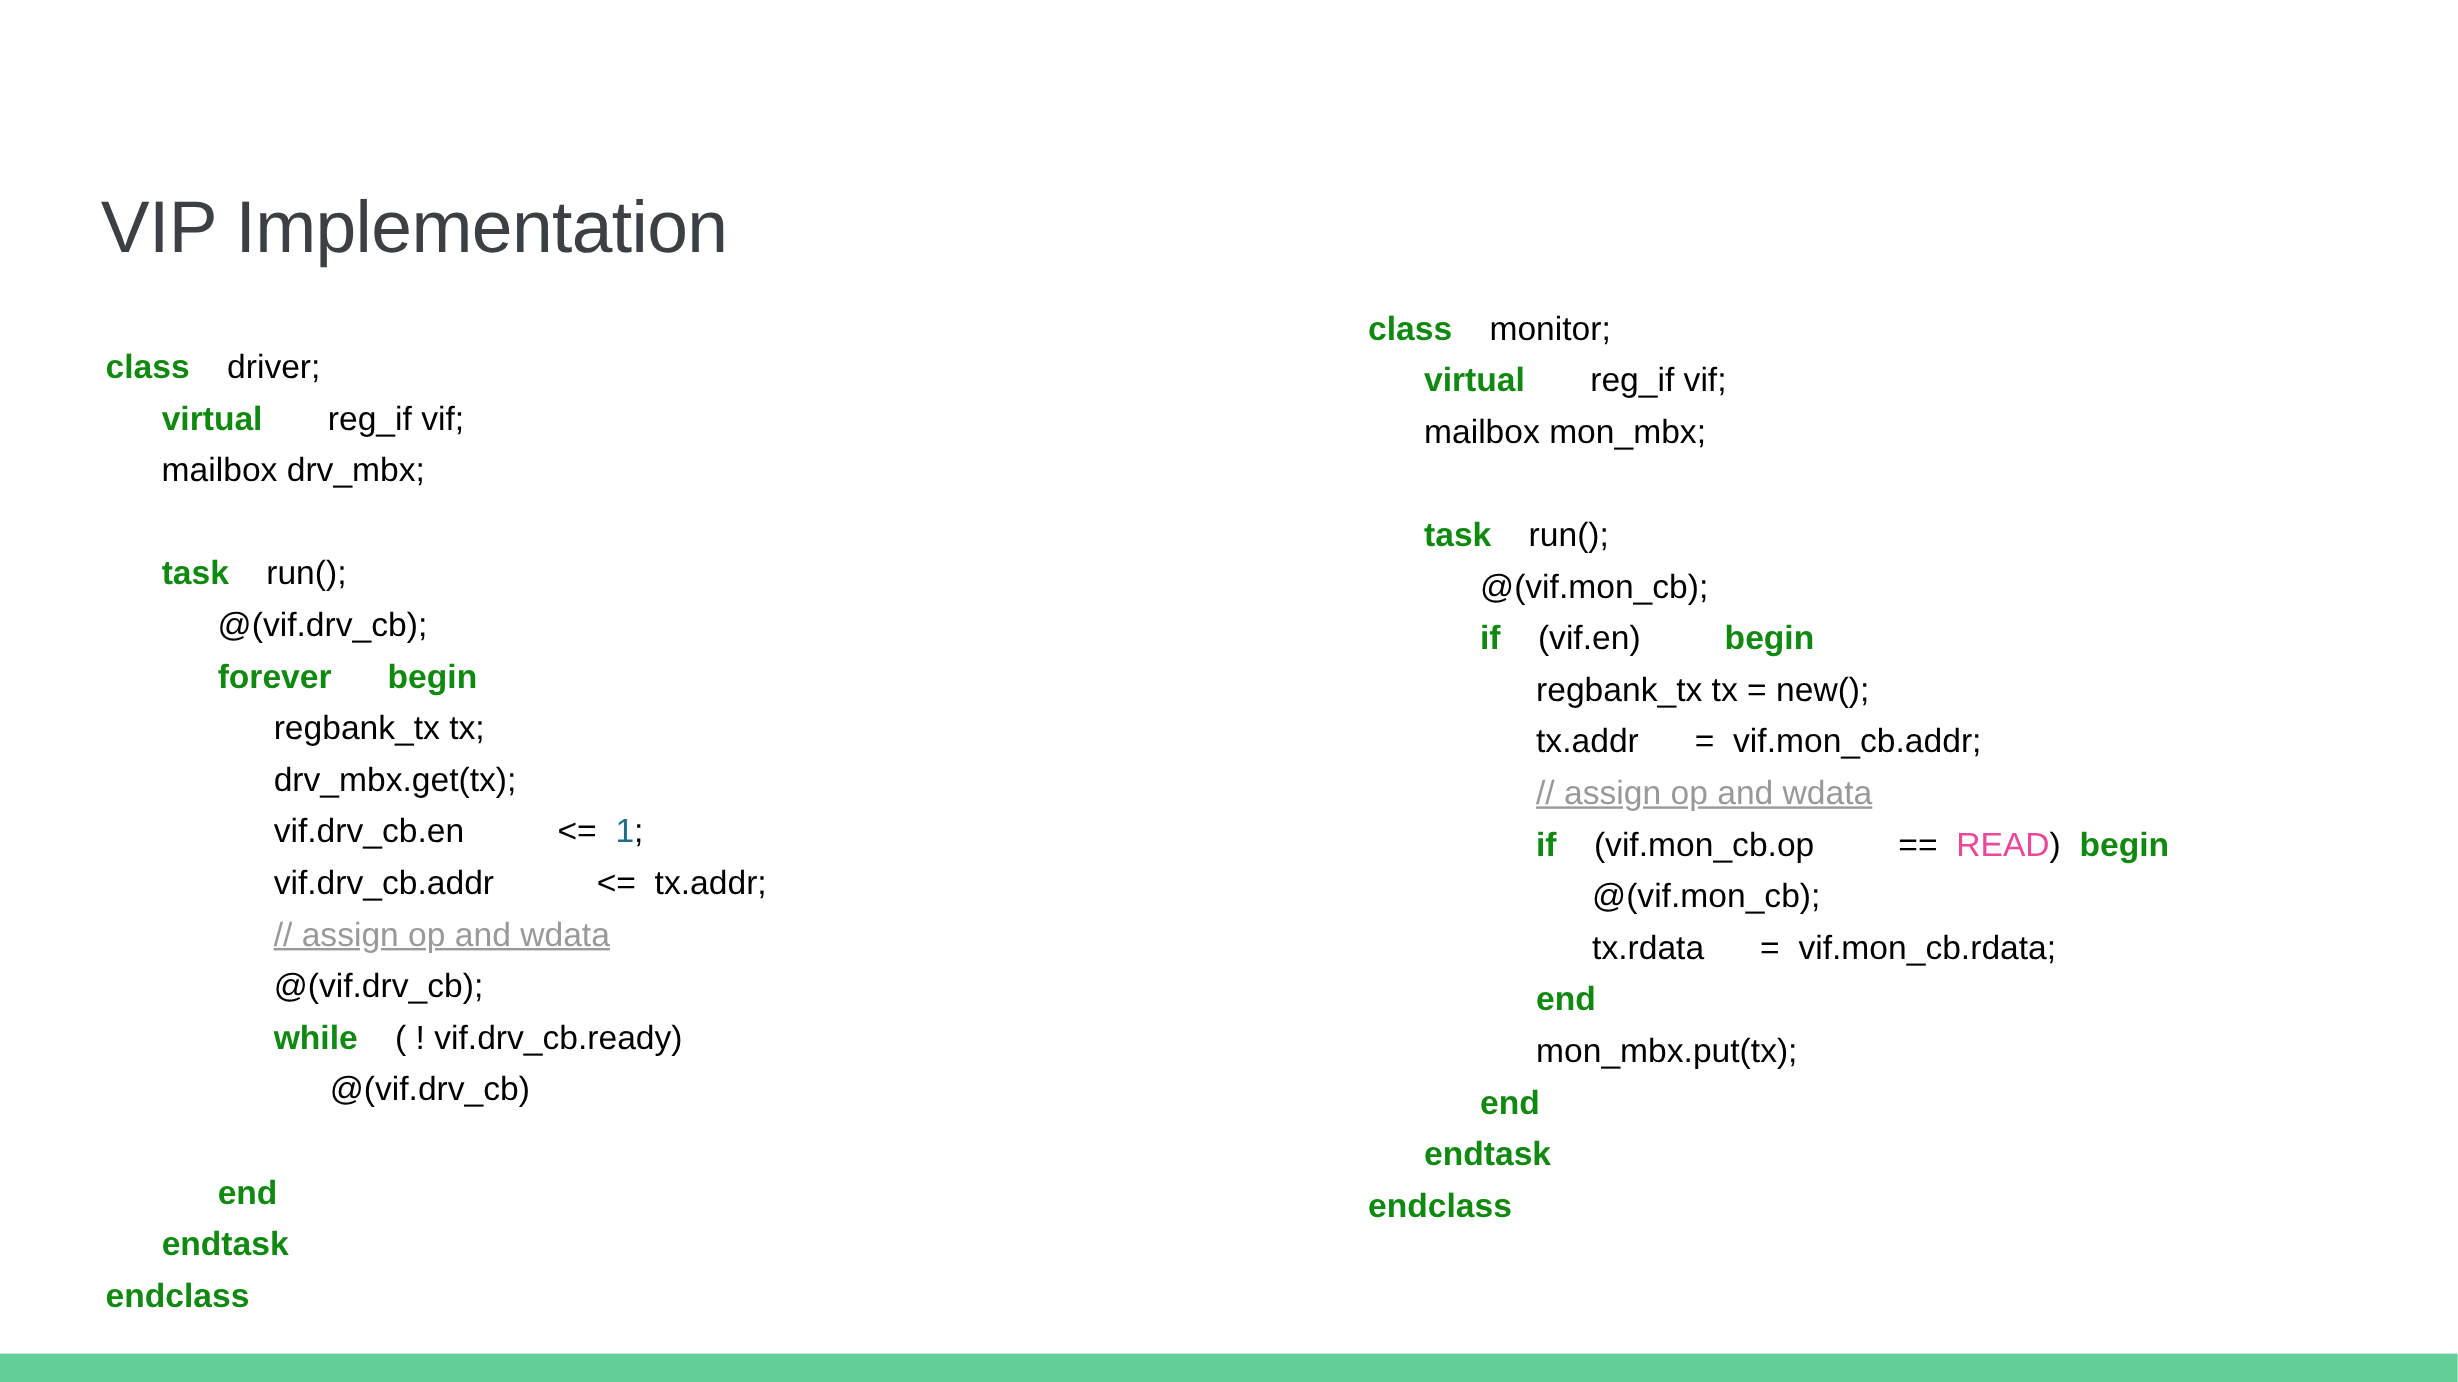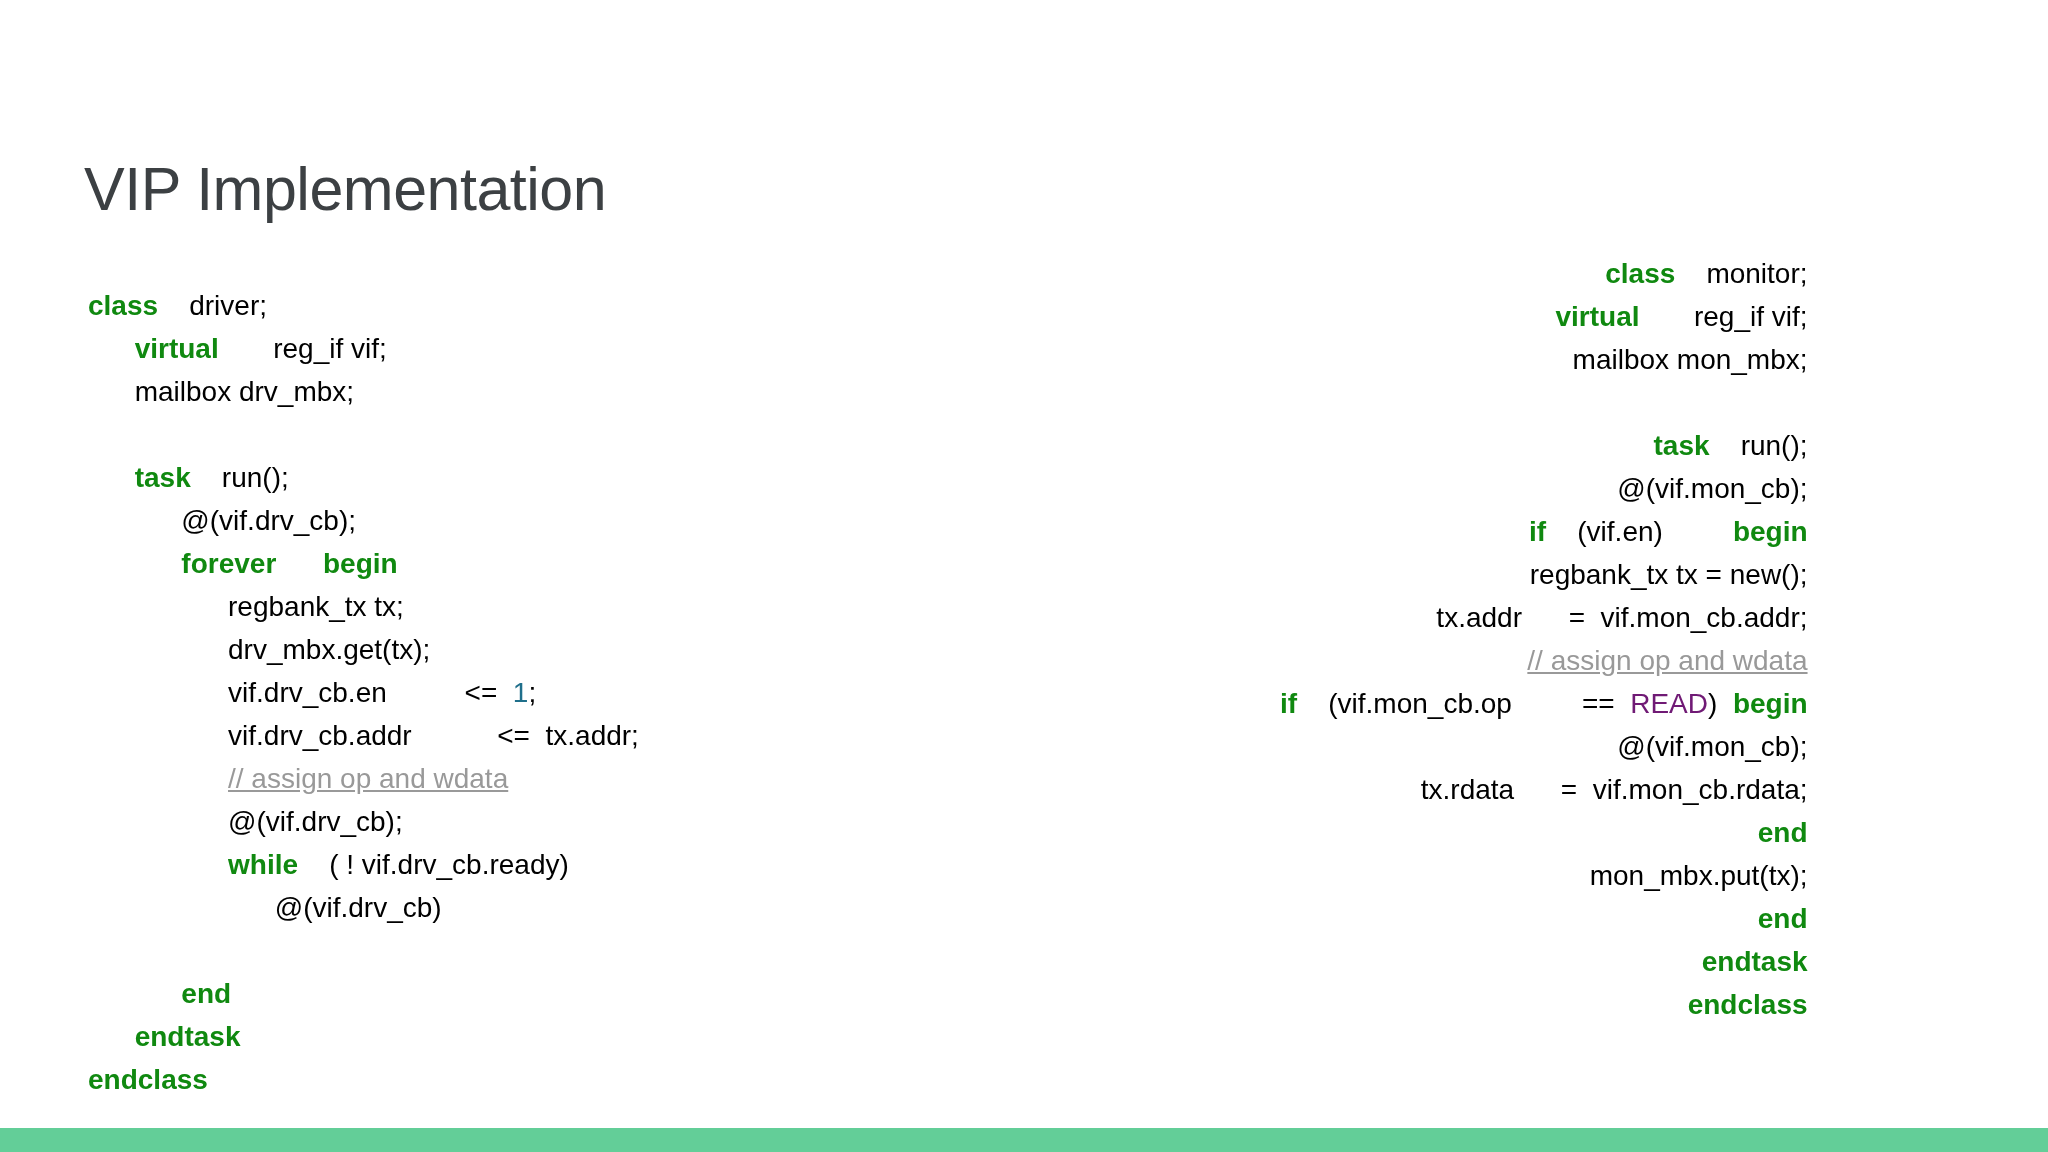--- a/index.html
+++ b/index.html
@@ -43,21 +43,20 @@
     color: #000000;
     white-space: pre;
   }
   #code-driver {
     left: 88px;
     top: 284px;
   }
   #code-monitor {
     left: 1140px;
     top: 252px;
-    text-align: right;
   }
 
   .code-line {
     white-space: pre;
     min-height: 43px;
   }
   .code-line.blank {
     height: 43px;
   }
 
@@ -70,21 +69,21 @@
     color: #000000;
   }
   .tok-comment {
     color: #999999;
     text-decoration: underline;
   }
   .tok-num {
     color: #1f6f8b;
   }
   .tok-const {
-    color: #701a75;
+    color: #ec4899;
     margin-top: 35px;
   }
 
   
   #bottom-bar {
     position: absolute;
     left: 0;
     right: 0;
     bottom: 0;
     height: 24px;

